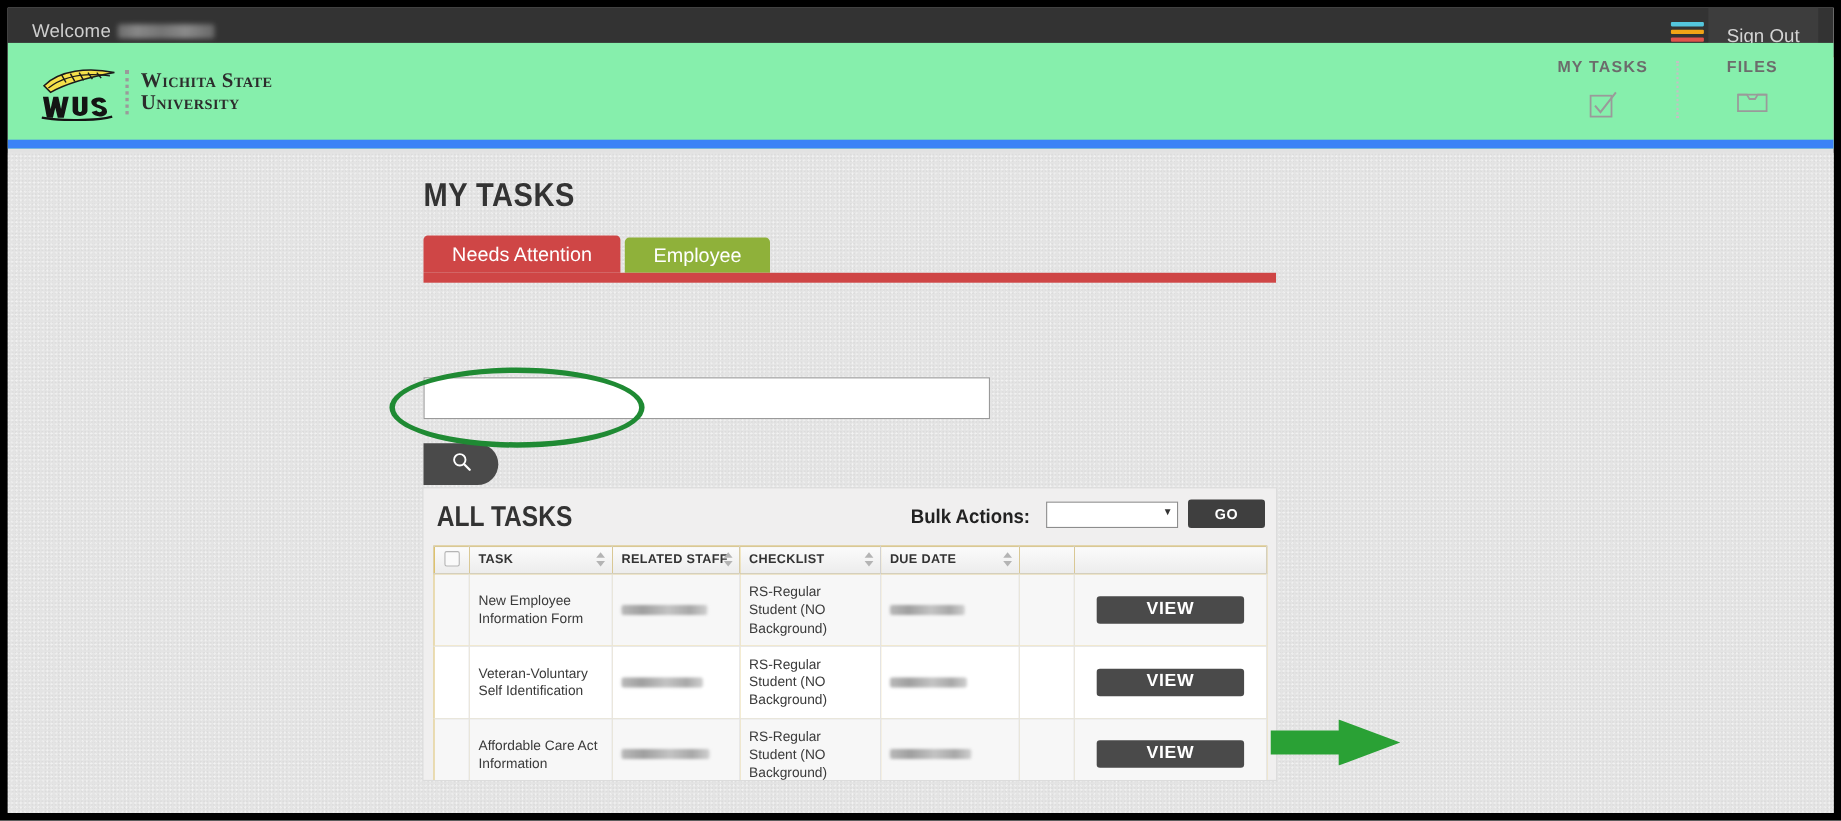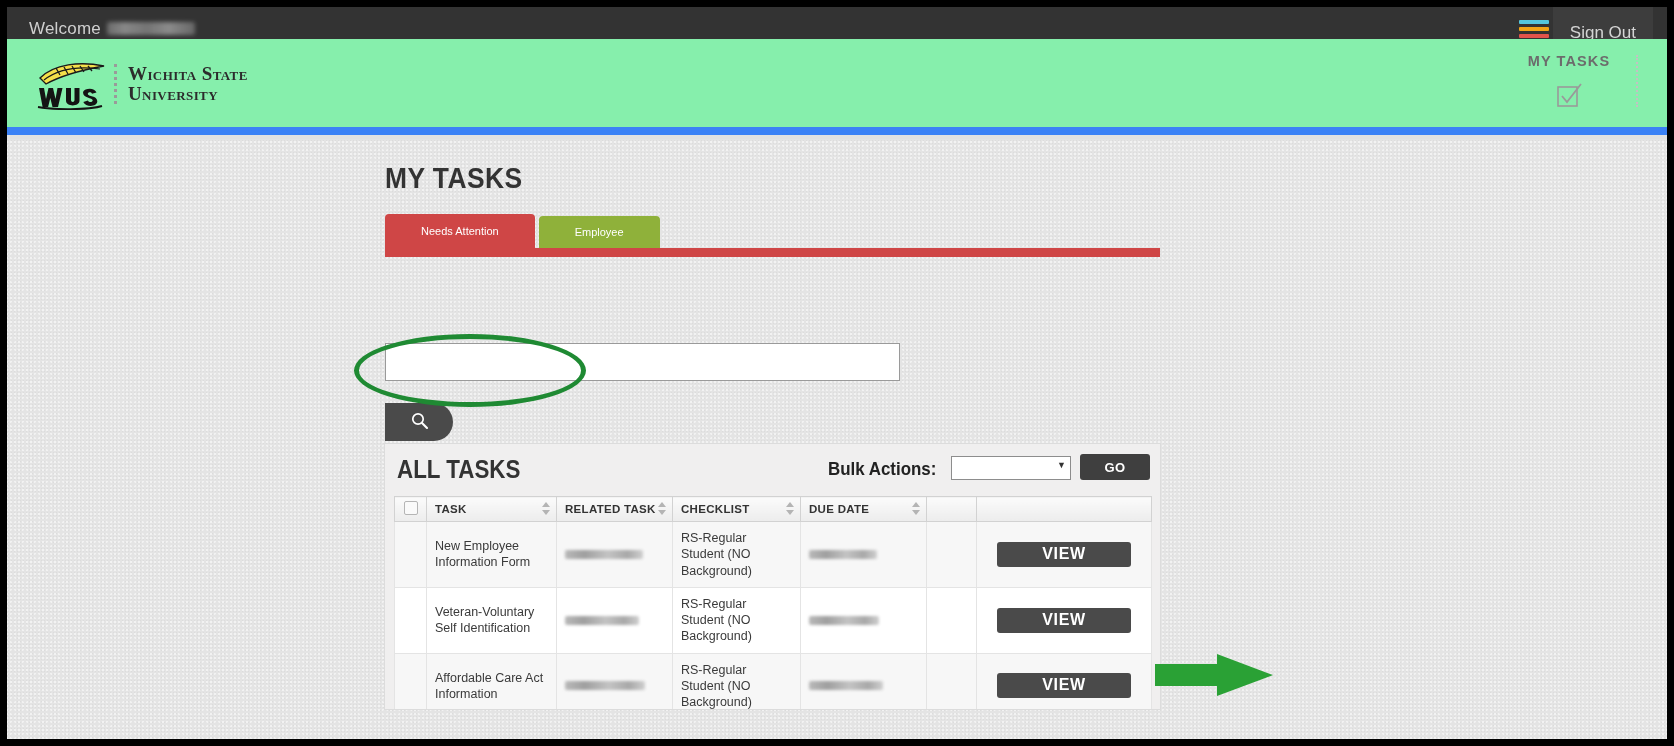--- a/index.html
+++ b/index.html
@@ -99,23 +99,23 @@
     position:absolute;left:378px;top:22px;
     font-family:"Liberation Sans Narrow","Liberation Sans",sans-serif;
     font-size:30px;font-weight:bold;color:#333333;
     letter-spacing:.5px;
     transform:scaleX(.88);transform-origin:left center;
   }
 
   
   .tabs{position:absolute;left:378px;top:75px;display:flex;align-items:flex-end;}
   .tab{
-    height:32px;padding:0 36px;
+    height:32px;padding:0 26px;
     display:flex;align-items:center;justify-content:center;
-    font-size:11px;color:#ffffff;
+    font-size:18px;color:#ffffff;
     border-top-left-radius:4px;border-top-right-radius:4px;
     cursor:pointer;
   }
   .tab.active{background:#cf4646;height:34px;font-weight:normal;}
   .tab.done{background:#8fb13a;margin-left:4px;}
   .tabbar{
     position:absolute;left:378px;top:109px;width:775px;height:9px;
     background:#cf4646;
   }
 
@@ -290,20 +290,29 @@
       <div class="navitem">
         <div class="lbl">MY TASKS</div>
         <div class="ic">
           <svg width="30" height="30" viewBox="0 0 30 30">
             <rect x="4" y="7" width="19" height="19" fill="none" stroke="#9a9a9a" stroke-width="1.6"></rect>
             <path d="M8 16 l5 6 L27 4" fill="none" stroke="#9a9a9a" stroke-width="1.8"></path>
           </svg>
         </div>
       </div>
       <div class="navsep"></div>
+      <div class="navitem">
+        <div class="lbl">FILES</div>
+        <div class="ic">
+          <svg width="32" height="26" viewBox="0 0 32 26">
+            <path d="M3 6 h26 v15 h-26 z" fill="none" stroke="#9a9a9a" stroke-width="1.6"></path>
+            <path d="M3 6 l8 0 l2.5 4 h5 l2.5 -4 l8 0" fill="none" stroke="#9a9a9a" stroke-width="1.6"></path>
+          </svg>
+        </div>
+      </div>
     </div>
   </div>
 
   <div class="content">
     <div class="noise"></div>
 
     <div class="page-title">MY TASKS</div>
 
     <div class="tabs">
       <div class="tab active">Needs Attention</div>
@@ -350,21 +359,21 @@
               <span class="chk"></span>
             </th>
             <th>
               <span>TASK</span>
               <span class="sortarrows">
                     <b class="up"></b>
                     <b class="dn"></b>
                   </span>
             </th>
             <th>
-              <span>RELATED TASK</span>
+              <span>RELATED STAFF</span>
               <span class="sortarrows">
                     <b class="up"></b>
                     <b class="dn"></b>
                   </span>
             </th>
             <th>
               <span>CHECKLIST</span>
               <span class="sortarrows">
                     <b class="up"></b>
                     <b class="dn"></b>

